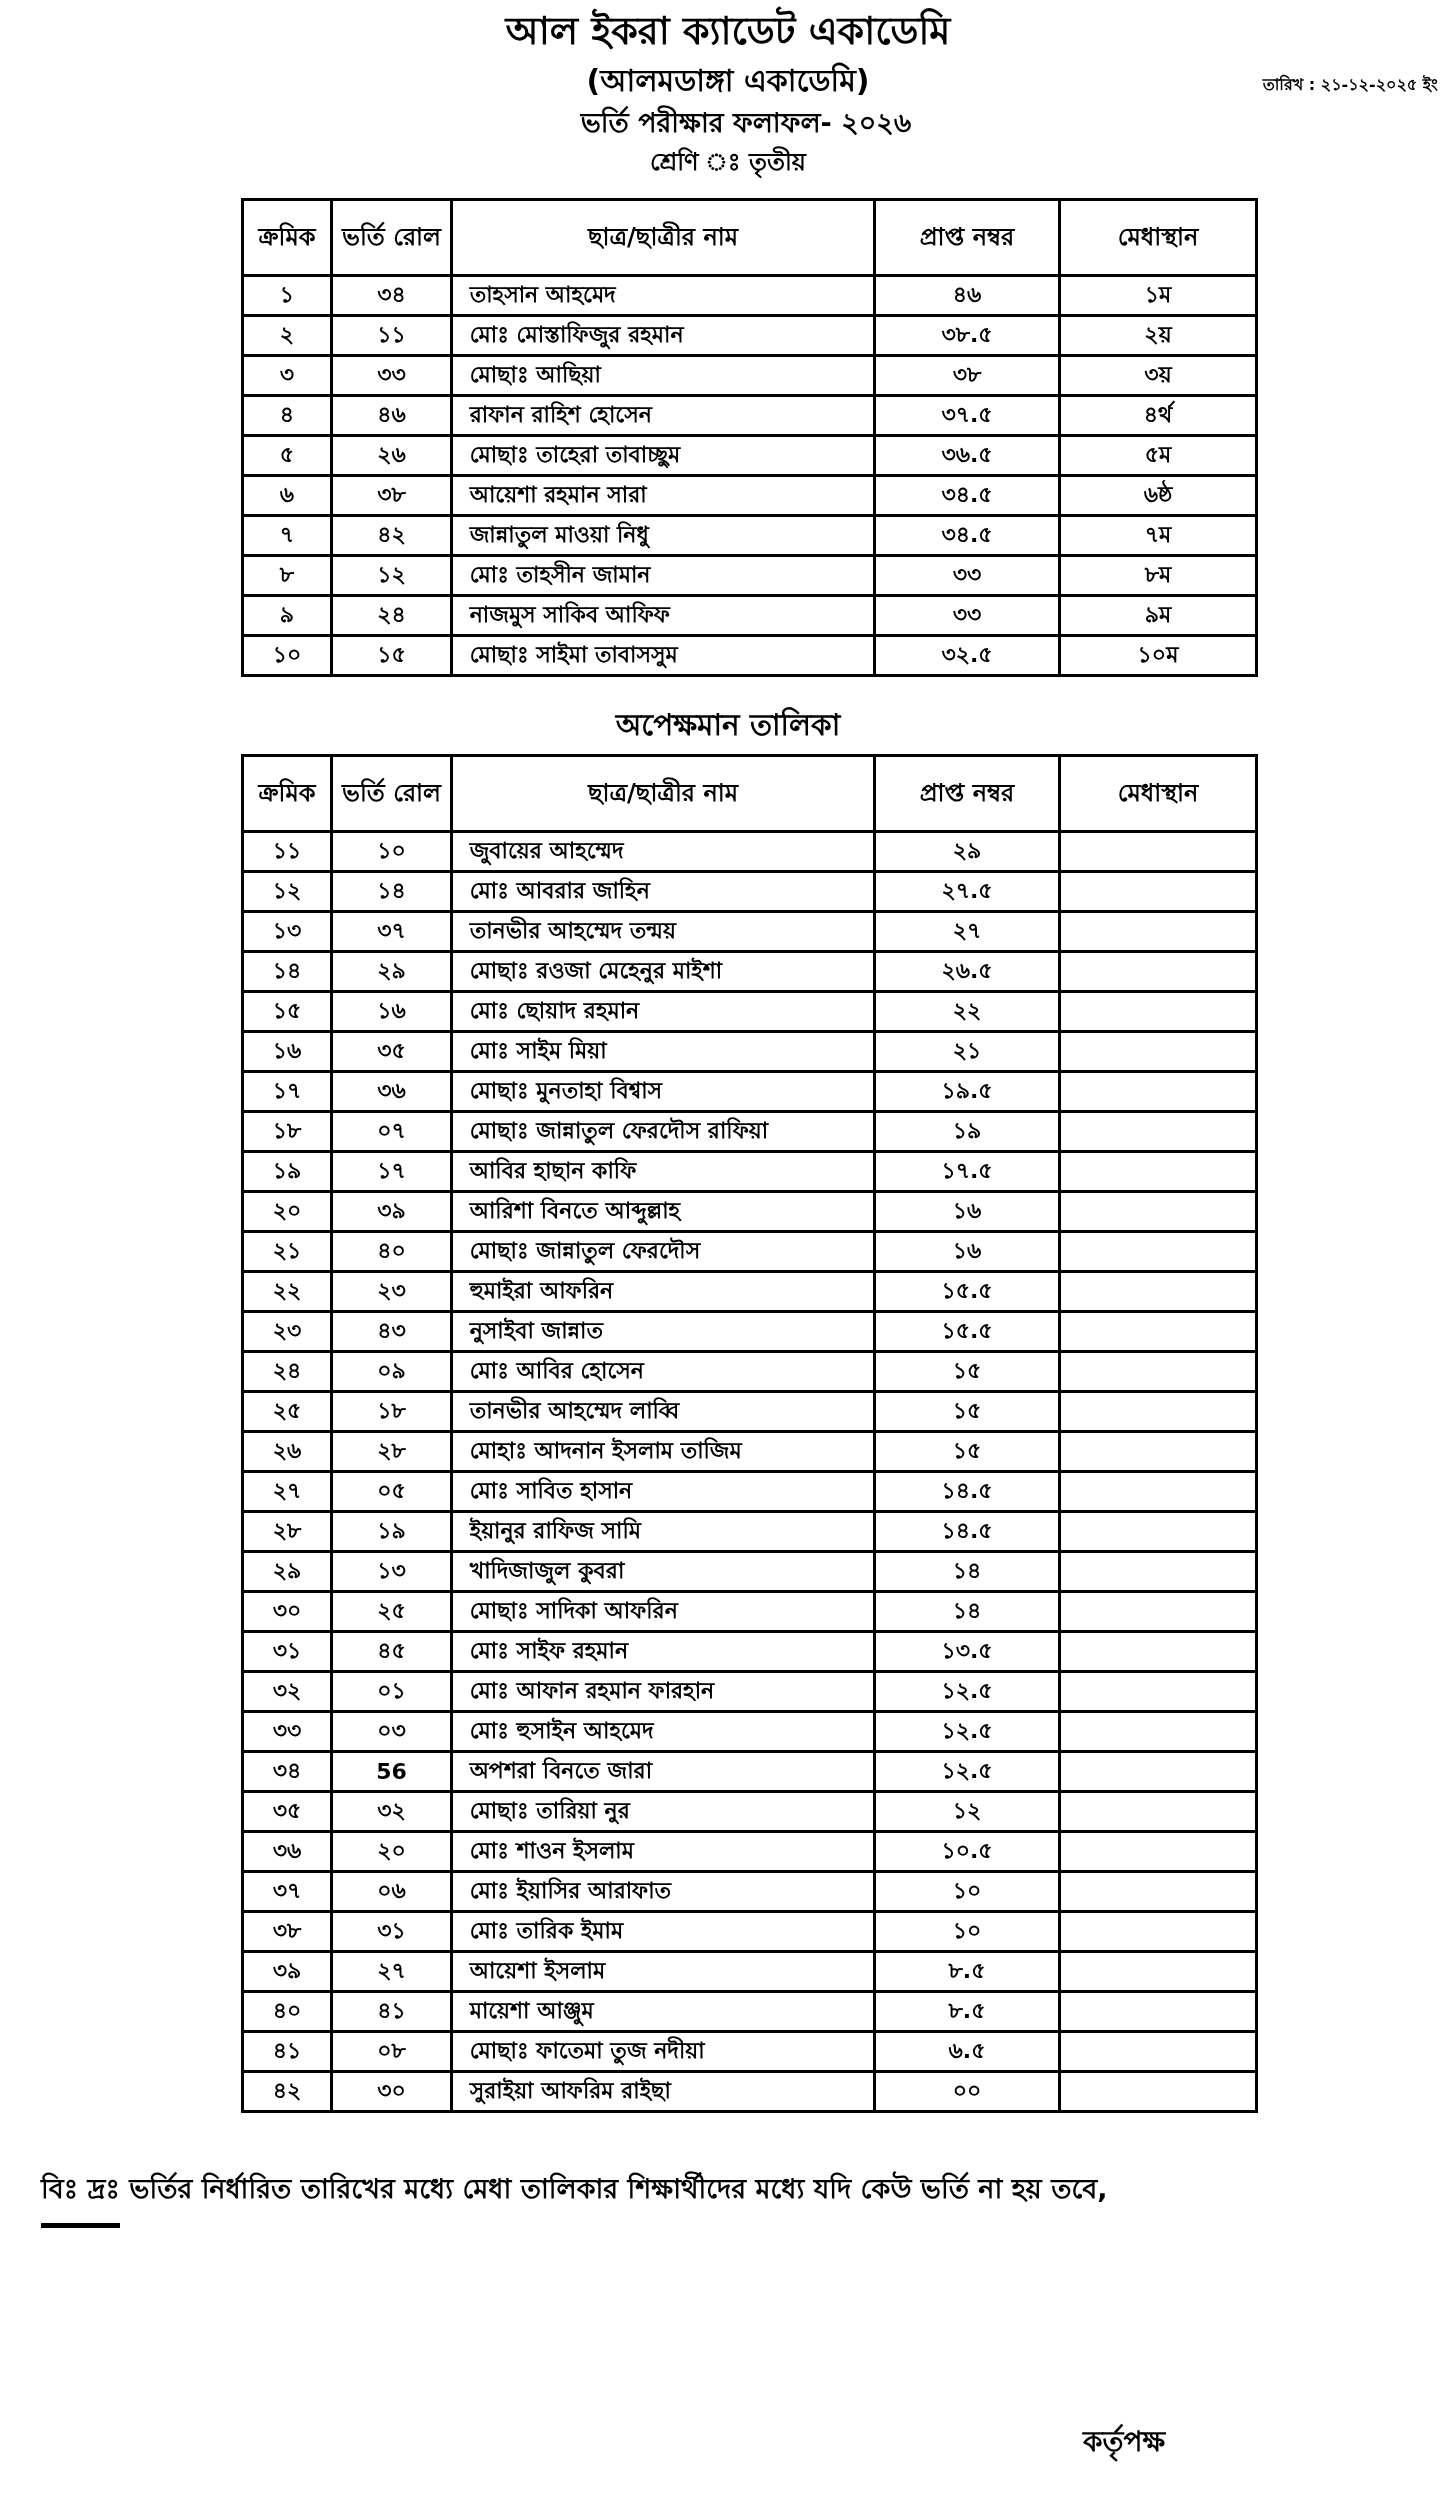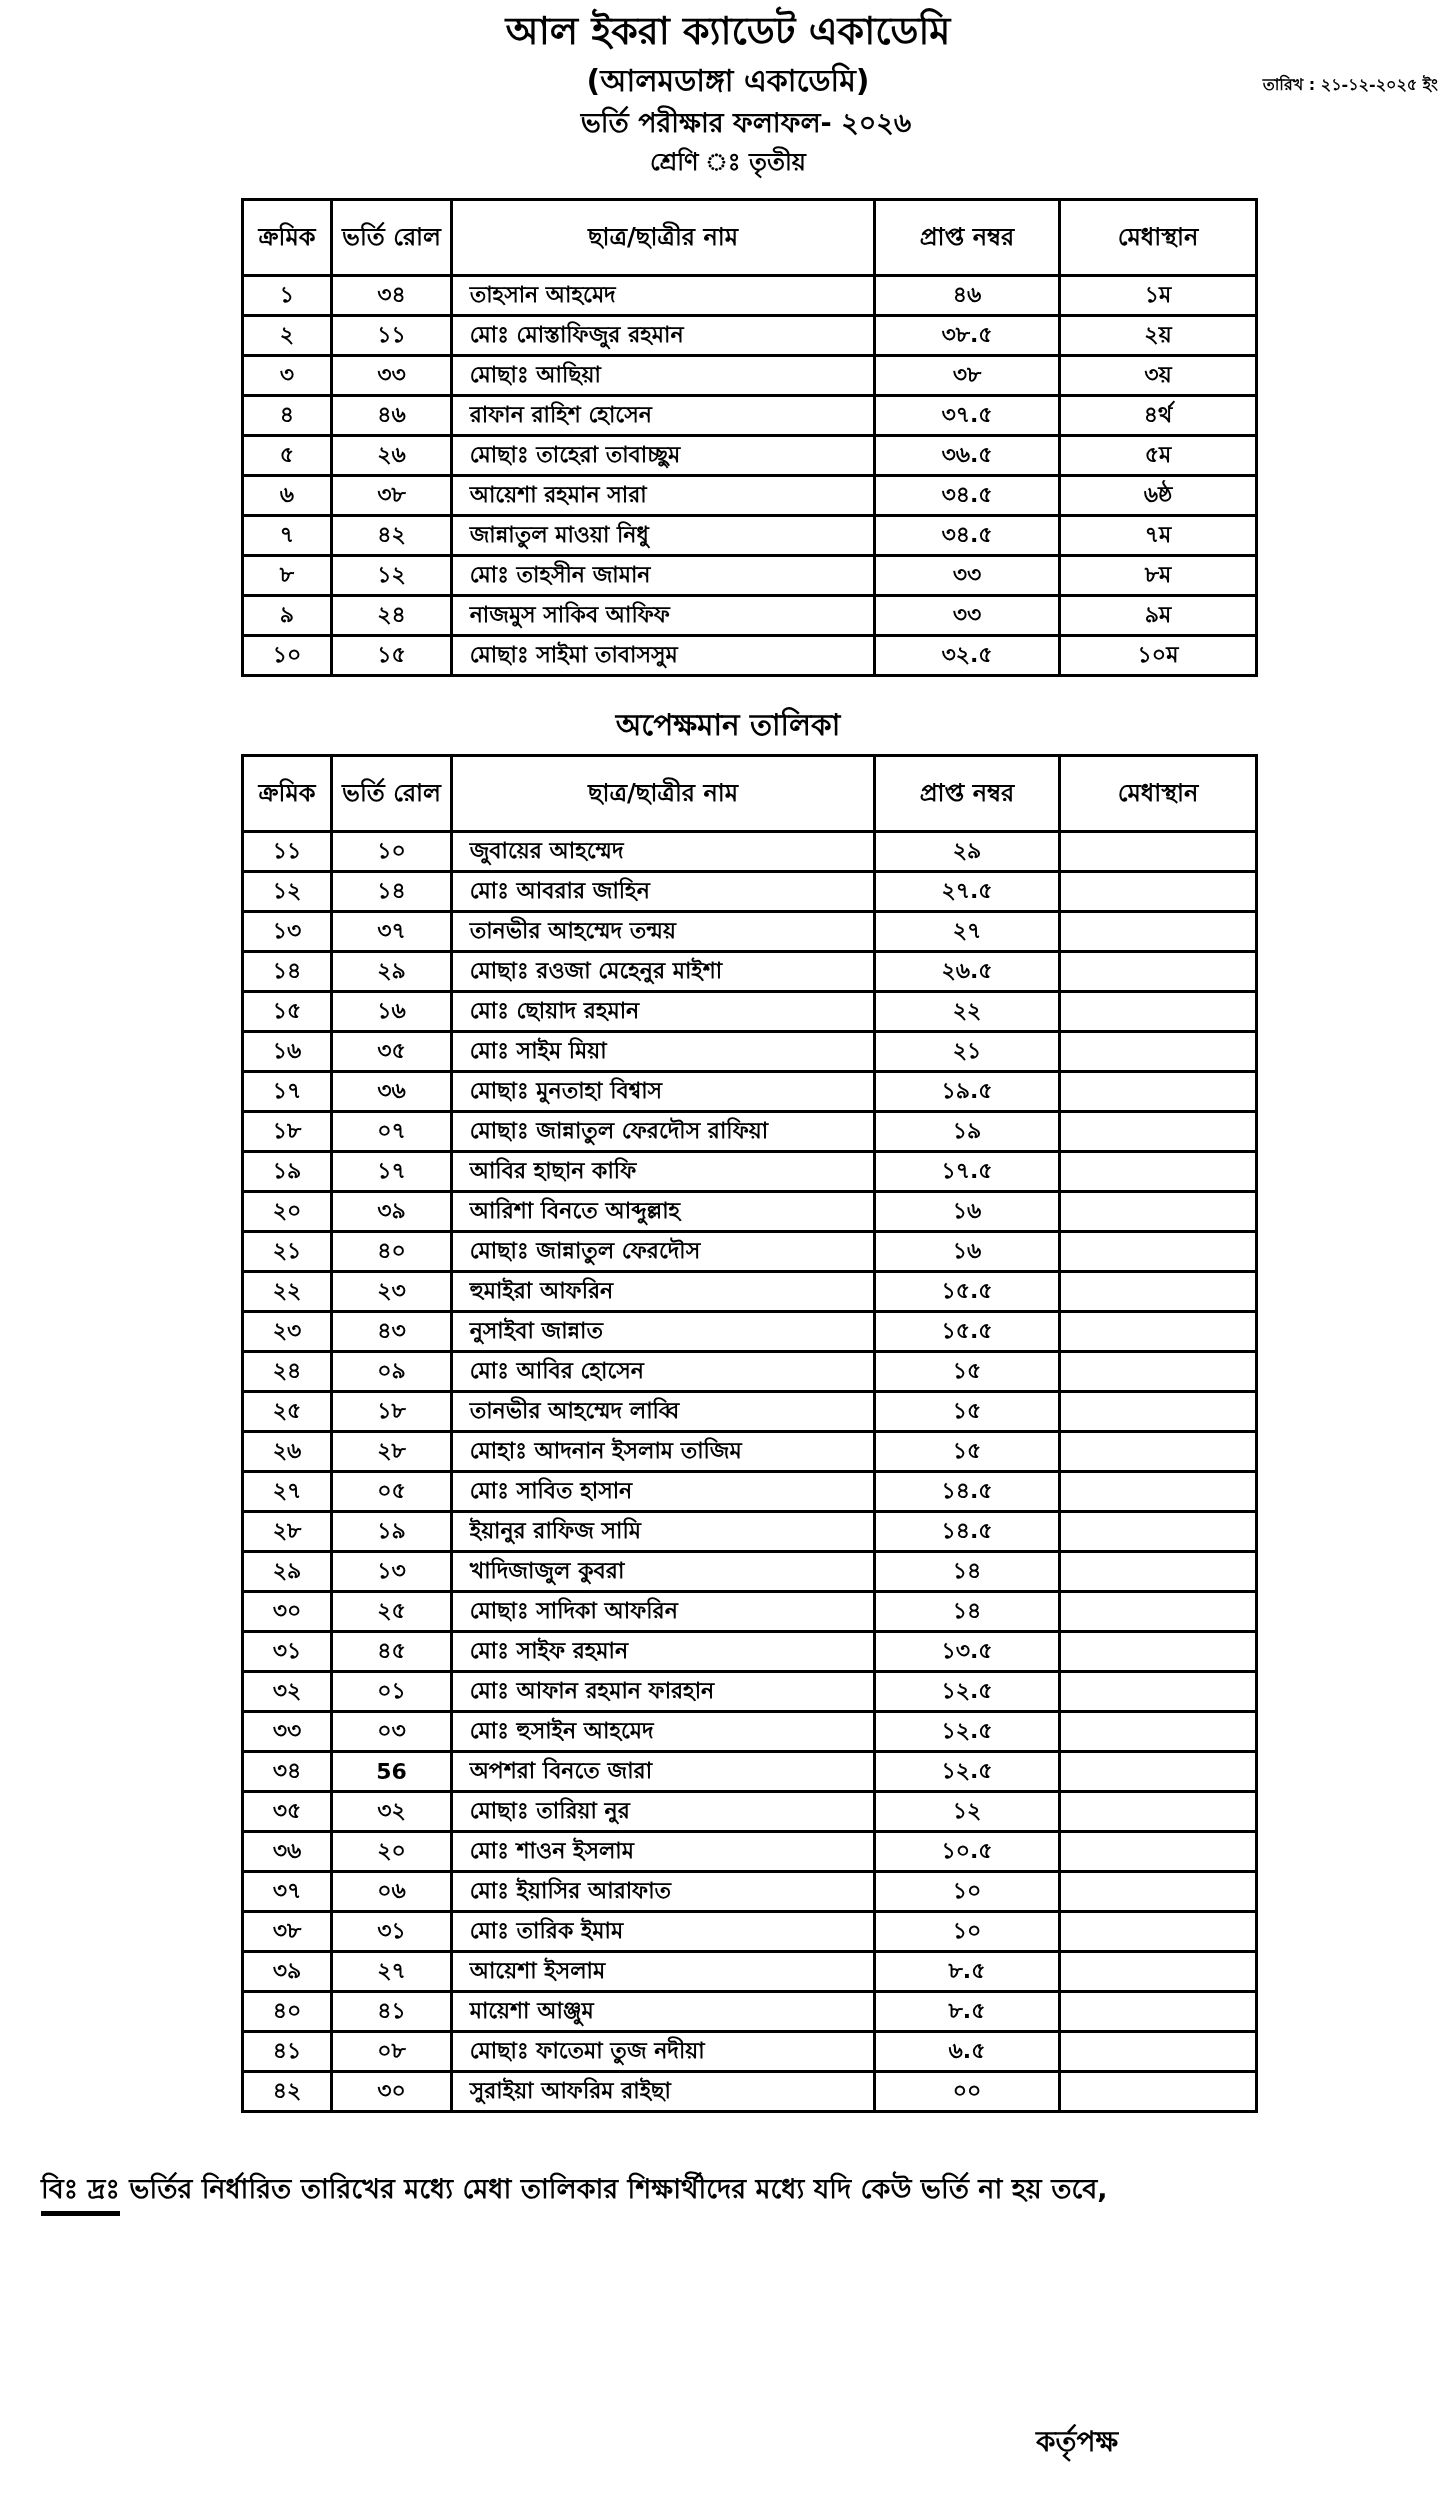--- a/index.html
+++ b/index.html
@@ -93,25 +93,25 @@
     margin-bottom: 9px;
   }
   .footer-note {
     margin: 42px 19px 0 41px;
     font-size: 27px;
     line-height: 67px;
     font-weight: bold;
   }
   .note-prefix {
     border-bottom: 5.1px solid #000;
-    padding-bottom: 7px;
+    padding-bottom: 19px;
   }
   .signature {
     position: absolute;
-    left: 1036px;
+    left: 1083px;
     top: 2420px;
     font-size: 28px;
     font-weight: bold;
   }
 </style>
 </head>
 <body>
 
 <div class="page-header">
   <div class="title">আল ইকরা ক্যাডেট একাডেমি</div>

